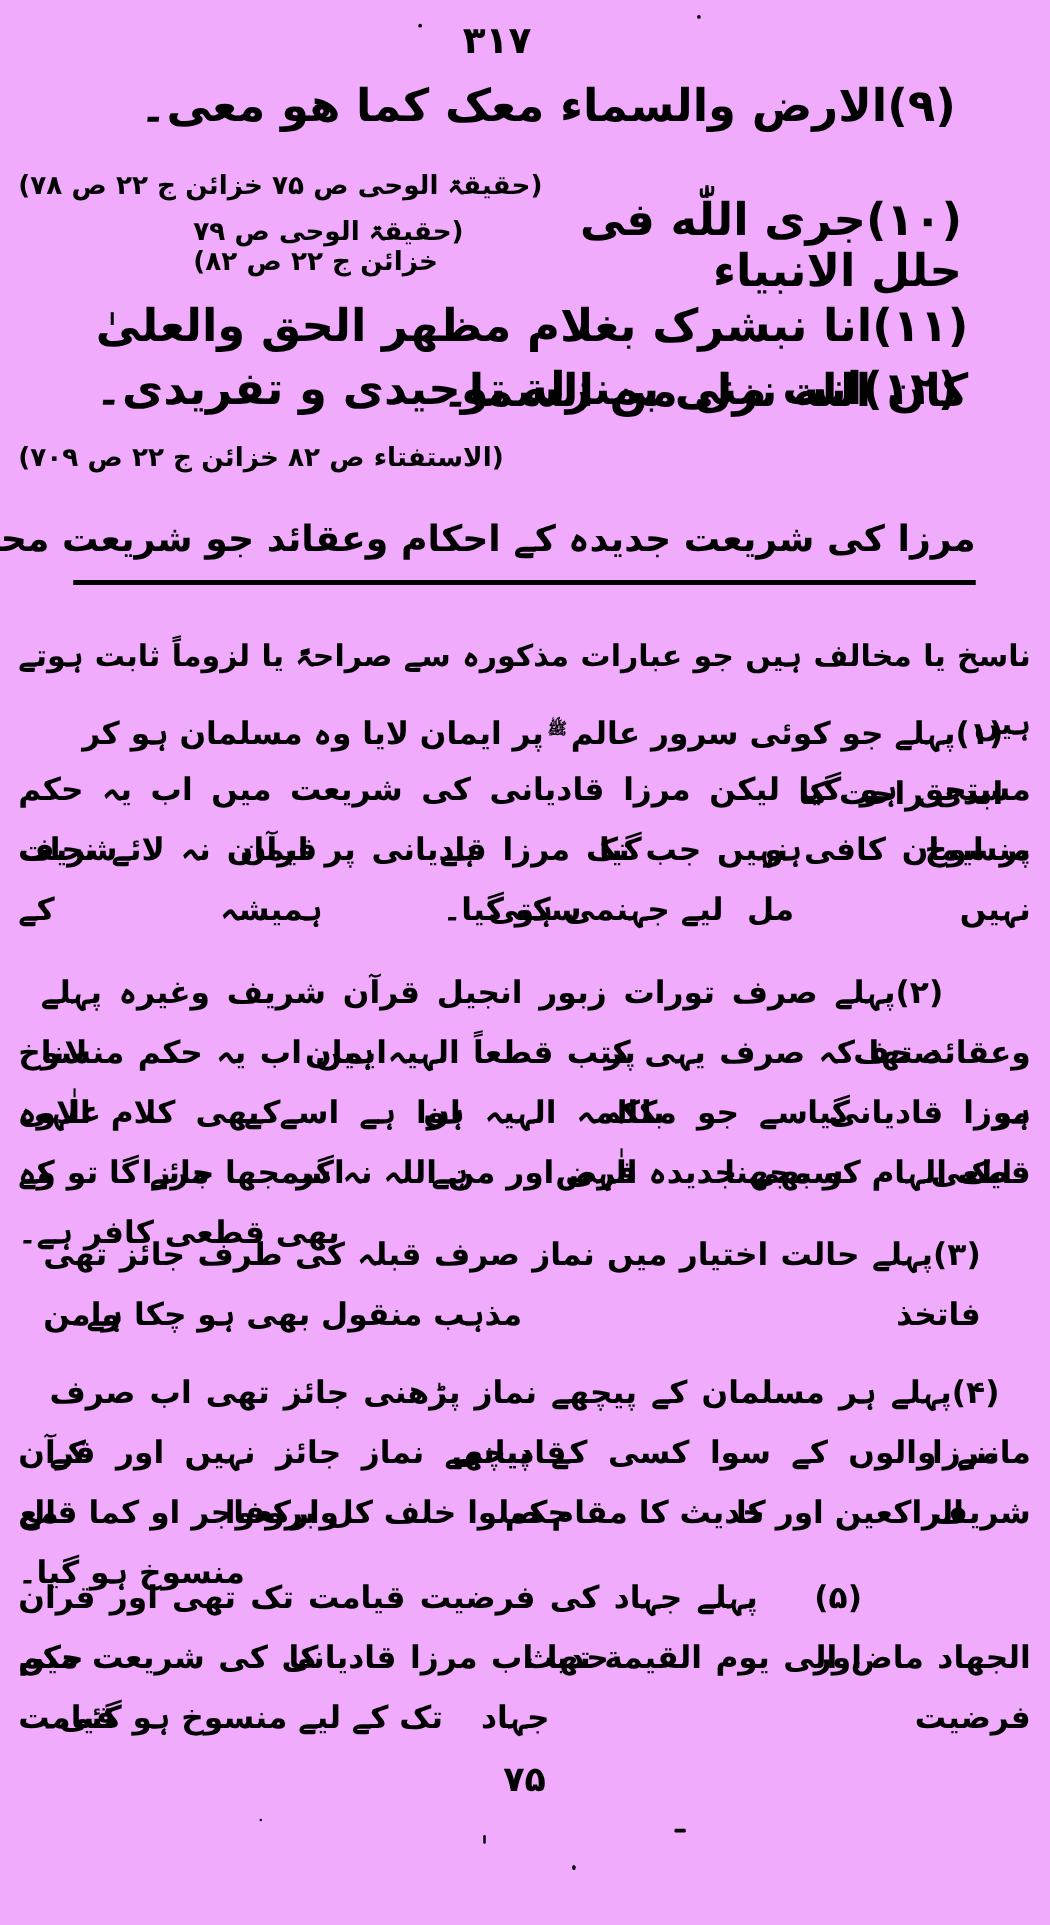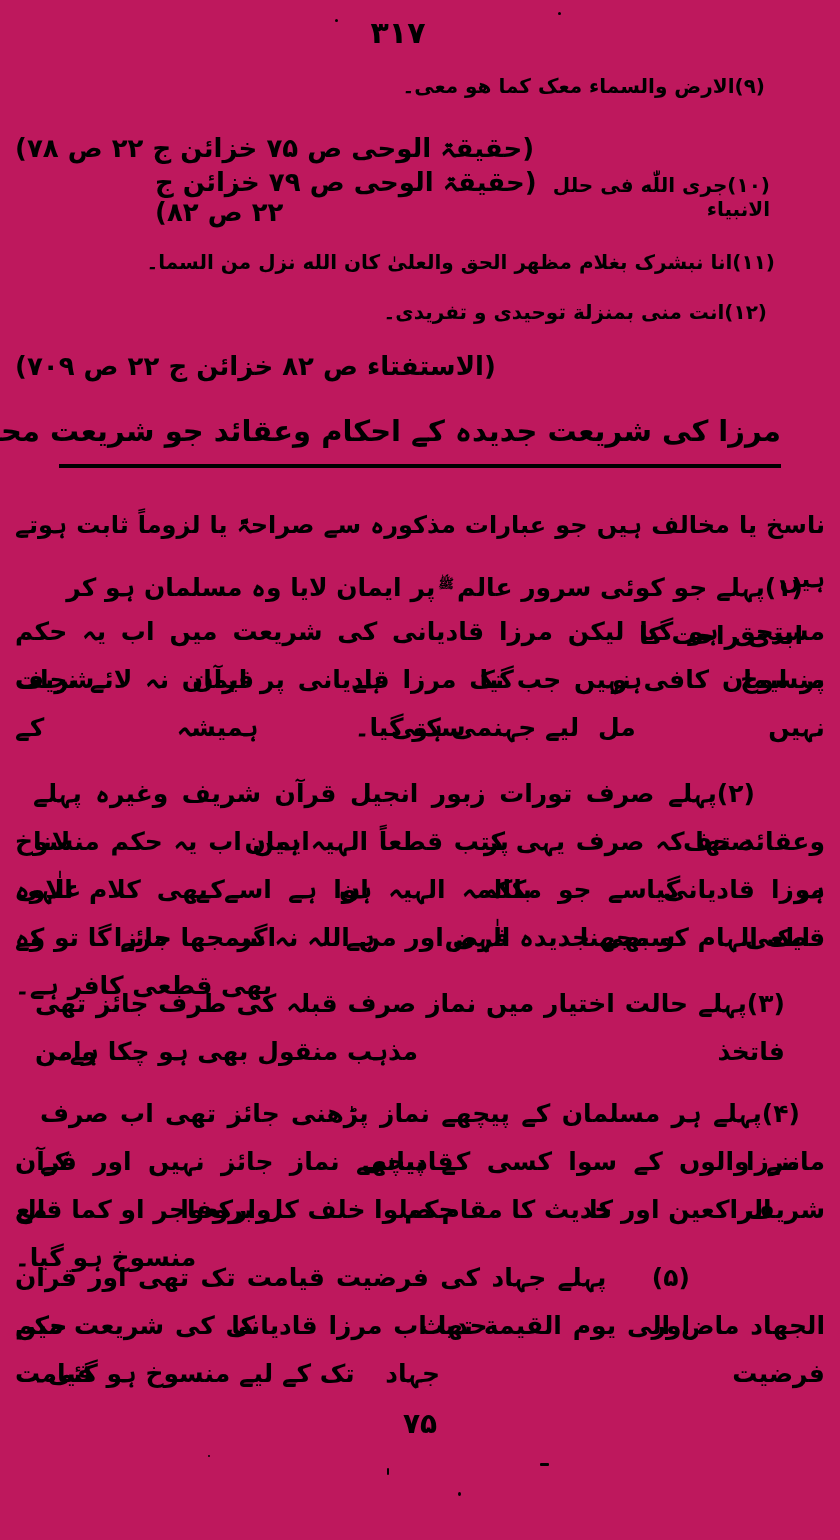--- a/index.html
+++ b/index.html
@@ -6,28 +6,28 @@
   .page {
     position:relative;
     width:840px; height:1540px;
     box-sizing:border-box;
     padding:12px 15px 0 15px;
     direction:rtl;
     font-family:"DejaVu Sans", sans-serif;
     font-weight:700;
     color:#000;
     overflow:hidden;
-    background:#be185d;
+    background:#f0abfc;
   }
   .pgnum-top {text-align:center; font-size:30px; height:42px; line-height:42px; transform:translateX(-22px); letter-spacing:2px;}
-  .quote {font-size:20px;}
+  .quote {font-size:36px;}
   .q9  {margin-top:6px;  text-align:right; padding-left:0; padding-right:60px; height:52px; line-height:52px;}
   .q11 {margin-top:14px; text-align:right; padding-right:50px; height:52px; line-height:52px;}
   .q12 {margin-top:0;    text-align:right; padding-right:58px; height:48px; line-height:48px;}
-  .cit {font-size:26px; text-align:left; height:44px; line-height:44px;}
+  .cit {font-size:21px; text-align:left; height:44px; line-height:44px;}
   .cit1 {margin-top:14px;}
   .cit3 {margin-top:10px;}
   .cit4 {margin-top:8px;}
   .row10 {display:flex; justify-content:space-between; align-items:center; margin-top:2px; height:50px; padding-right:55px; padding-left:140px;}
   .row10 .cit {height:auto; line-height:normal;}
   .heading-wrap {margin:20px auto 0 auto; width:722px; border-bottom:4px solid #000; padding-bottom:10px;}
   .heading {text-align:center; font-size:29px; height:46px; line-height:46px; white-space:nowrap;}
   .subheading {margin-top:30px; font-size:24px; height:54px; line-height:54px; text-align:justify; text-align-last:justify;}
   .para {font-size:25px;}
   .bl {height:48px; line-height:48px;}

